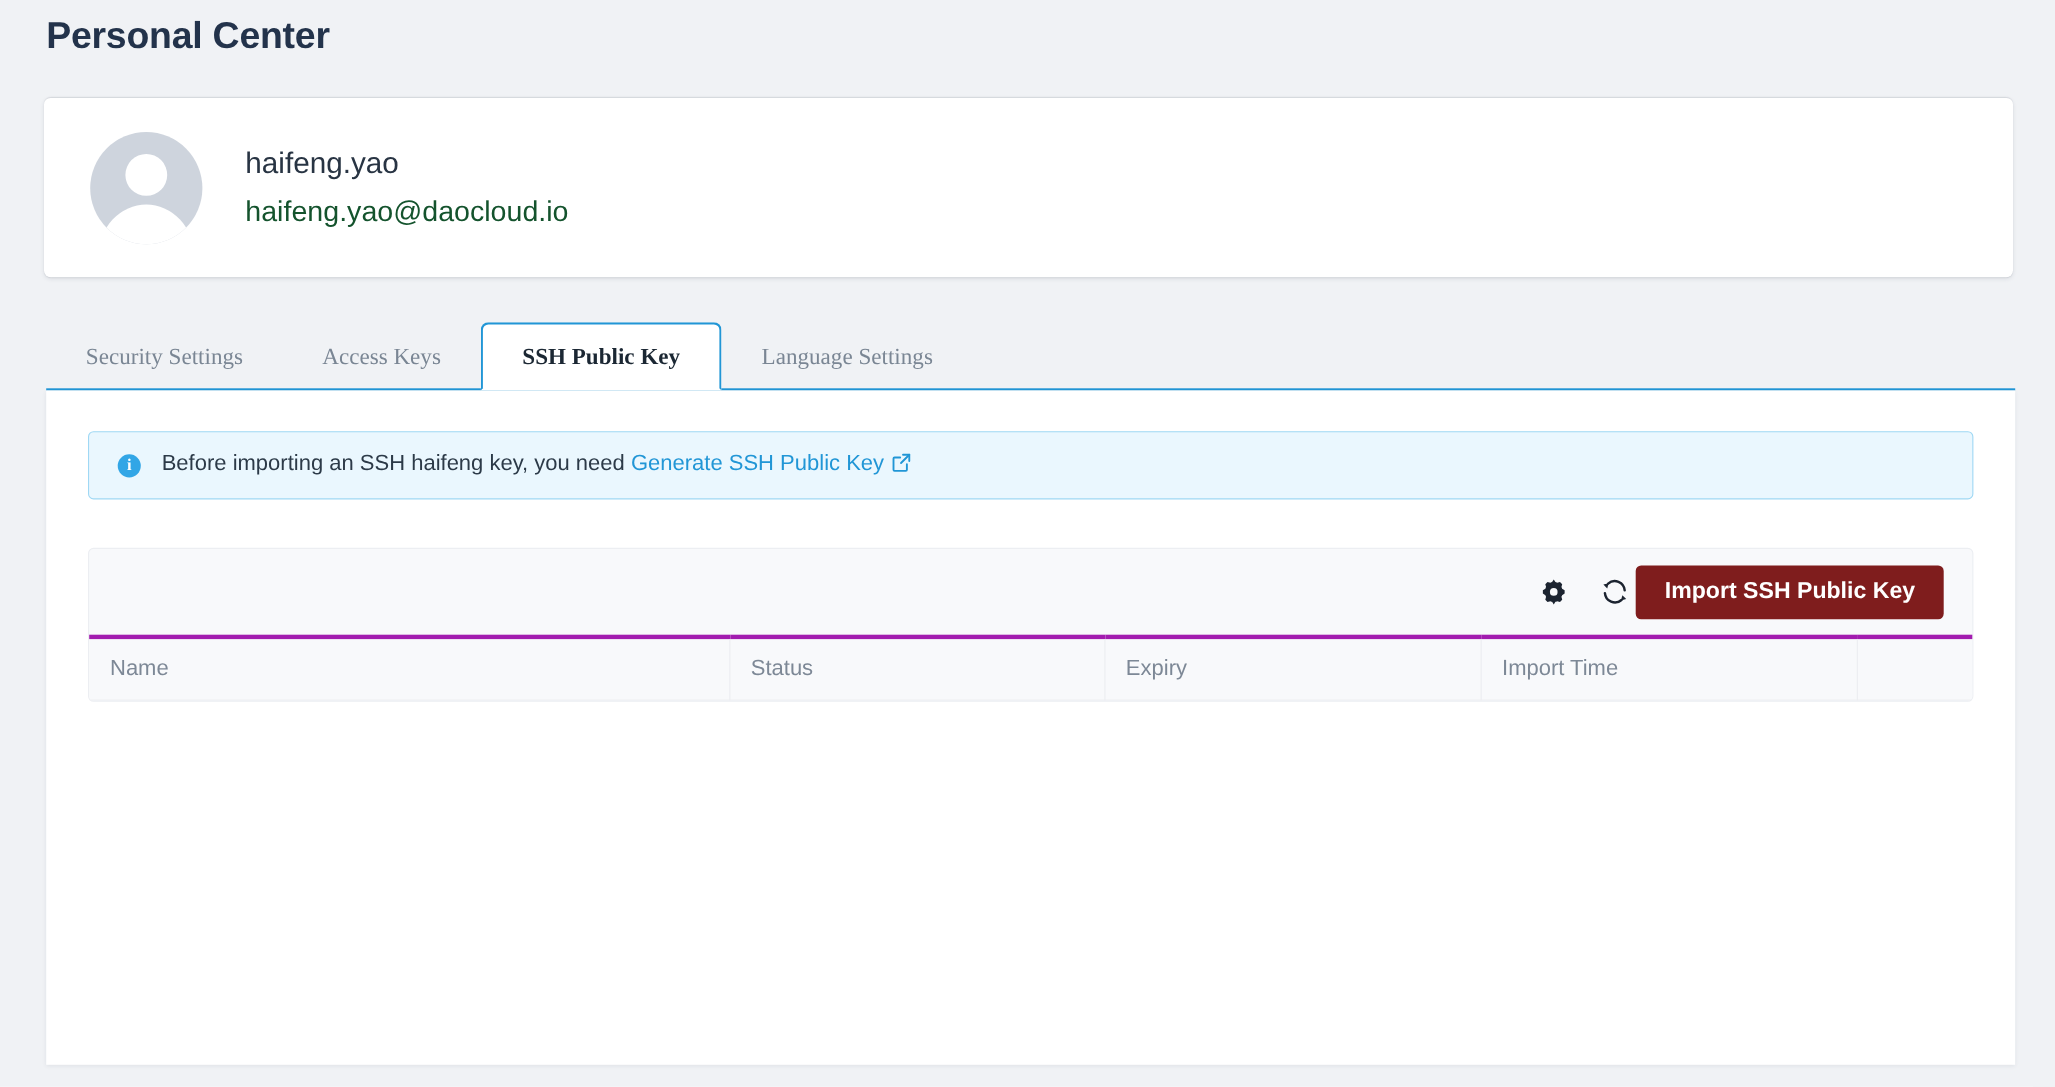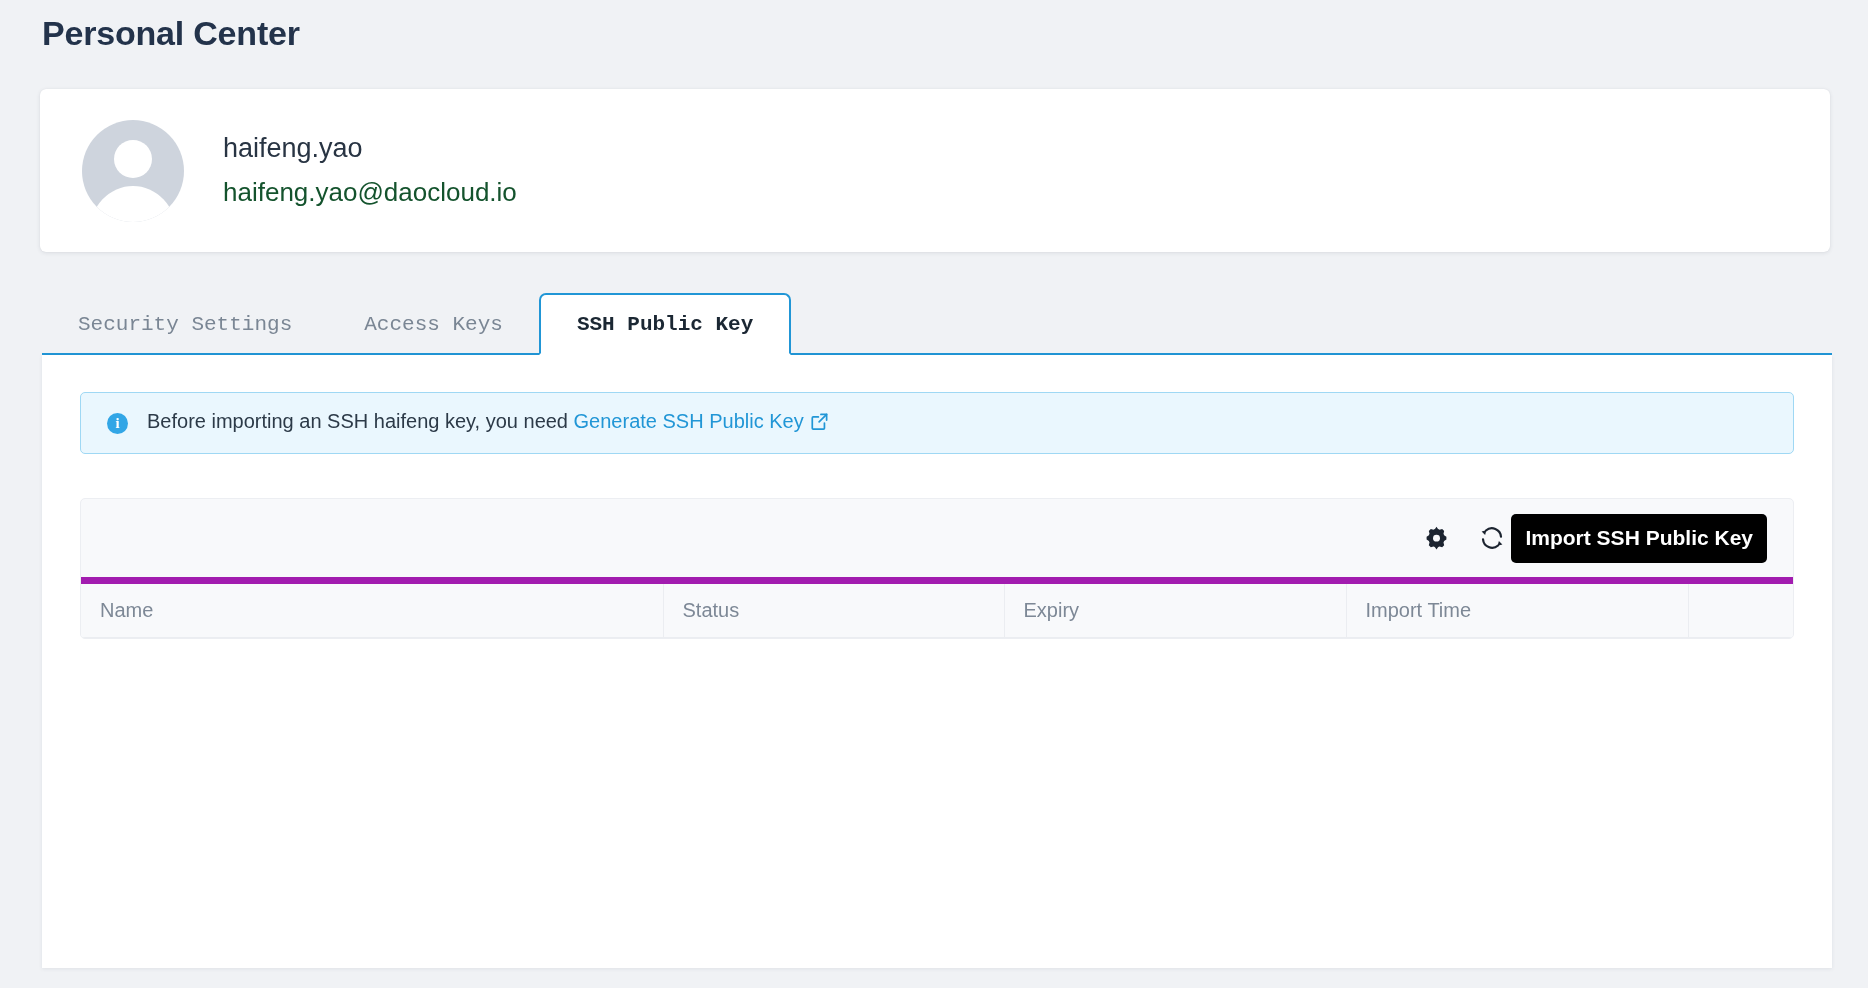--- a/index.html
+++ b/index.html
@@ -105,21 +105,21 @@
     height: 58px;
     display: flex;
     align-items: center;
     justify-content: center;
     padding: 0 36px;
     font-size: 21px;
     color: #7a8694;
     cursor: pointer;
     background: transparent;
     border: none;
-    font-family: Liberation Mono, monospace;
+    font-family: Liberation Serif, serif;
     white-space: nowrap;
   }
   .tab.active {
     color: #1b2733;
     font-weight: bold;
     background: #ffffff;
     border: 2px solid #2196d6;
     border-bottom: 2px solid #ffffff;
     border-radius: 7px 7px 0 0;
     margin-bottom: -2px;
@@ -212,22 +212,22 @@
     align-items: center;
     justify-content: center;
     cursor: pointer;
     background: transparent;
     border: none;
     padding: 0;
   }
   .icon-btn + .icon-btn { margin-left: 18px; }
   .import-btn {
     height: 49px;
-    padding: 0 14px;
-    background: #000000;
+    padding: 0 26px;
+    background: #7f1d1d;
     color: #ffffff;
     font-size: 21px;
     font-weight: bold;
     border: none;
     border-radius: 5px;
     cursor: pointer;
     font-family: "Liberation Sans", sans-serif;
     display: flex;
     align-items: center;
   }
@@ -238,21 +238,21 @@
     table-layout: fixed;
   }
   table.ssh-table th {
     height: 57px;
     text-align: left;
     font-size: 20px;
     font-weight: normal;
     color: #7d8896;
     padding-left: 19px;
     background: #f8f9fb;
-    border-top: 7px solid #a21caf;
+    border-top: 4px solid #a21caf;
     border-bottom: 1px solid #ebedf1;
     border-right: 1px solid #ebedf1;
   }
   table.ssh-table th:last-child { border-right: none; }
 
   .empty-area {
     background: #ffffff;
     height: 306px;
     display: flex;
     flex-direction: column;
@@ -278,20 +278,21 @@
   <div class="profile-text">
     <div class="profile-name">haifeng.yao</div>
     <div class="profile-email">haifeng.yao@daocloud.io</div>
   </div>
 </div>
 
 <div class="tabs">
   <button class="tab">Security Settings</button>
   <button class="tab">Access Keys</button>
   <button class="tab active">SSH Public Key</button>
+  <button class="tab">Language Settings</button>
 </div>
 
 <div class="content-card"></div>
 
 <div class="info-banner">
   <div class="info-icon">i</div>
   <div class="info-text">
     <span>Before importing an SSH haifeng key, you need</span>
     <a class="info-link" href="#"><span>Generate SSH Public Key</span><span class="ext-link-icon"><svg width="19" height="19" viewBox="0 0 20 20" fill="none">
             <path d="M11.5 2.5h6v6" stroke="#2196d6" stroke-width="1.8" stroke-linecap="round" stroke-linejoin="round"></path>

